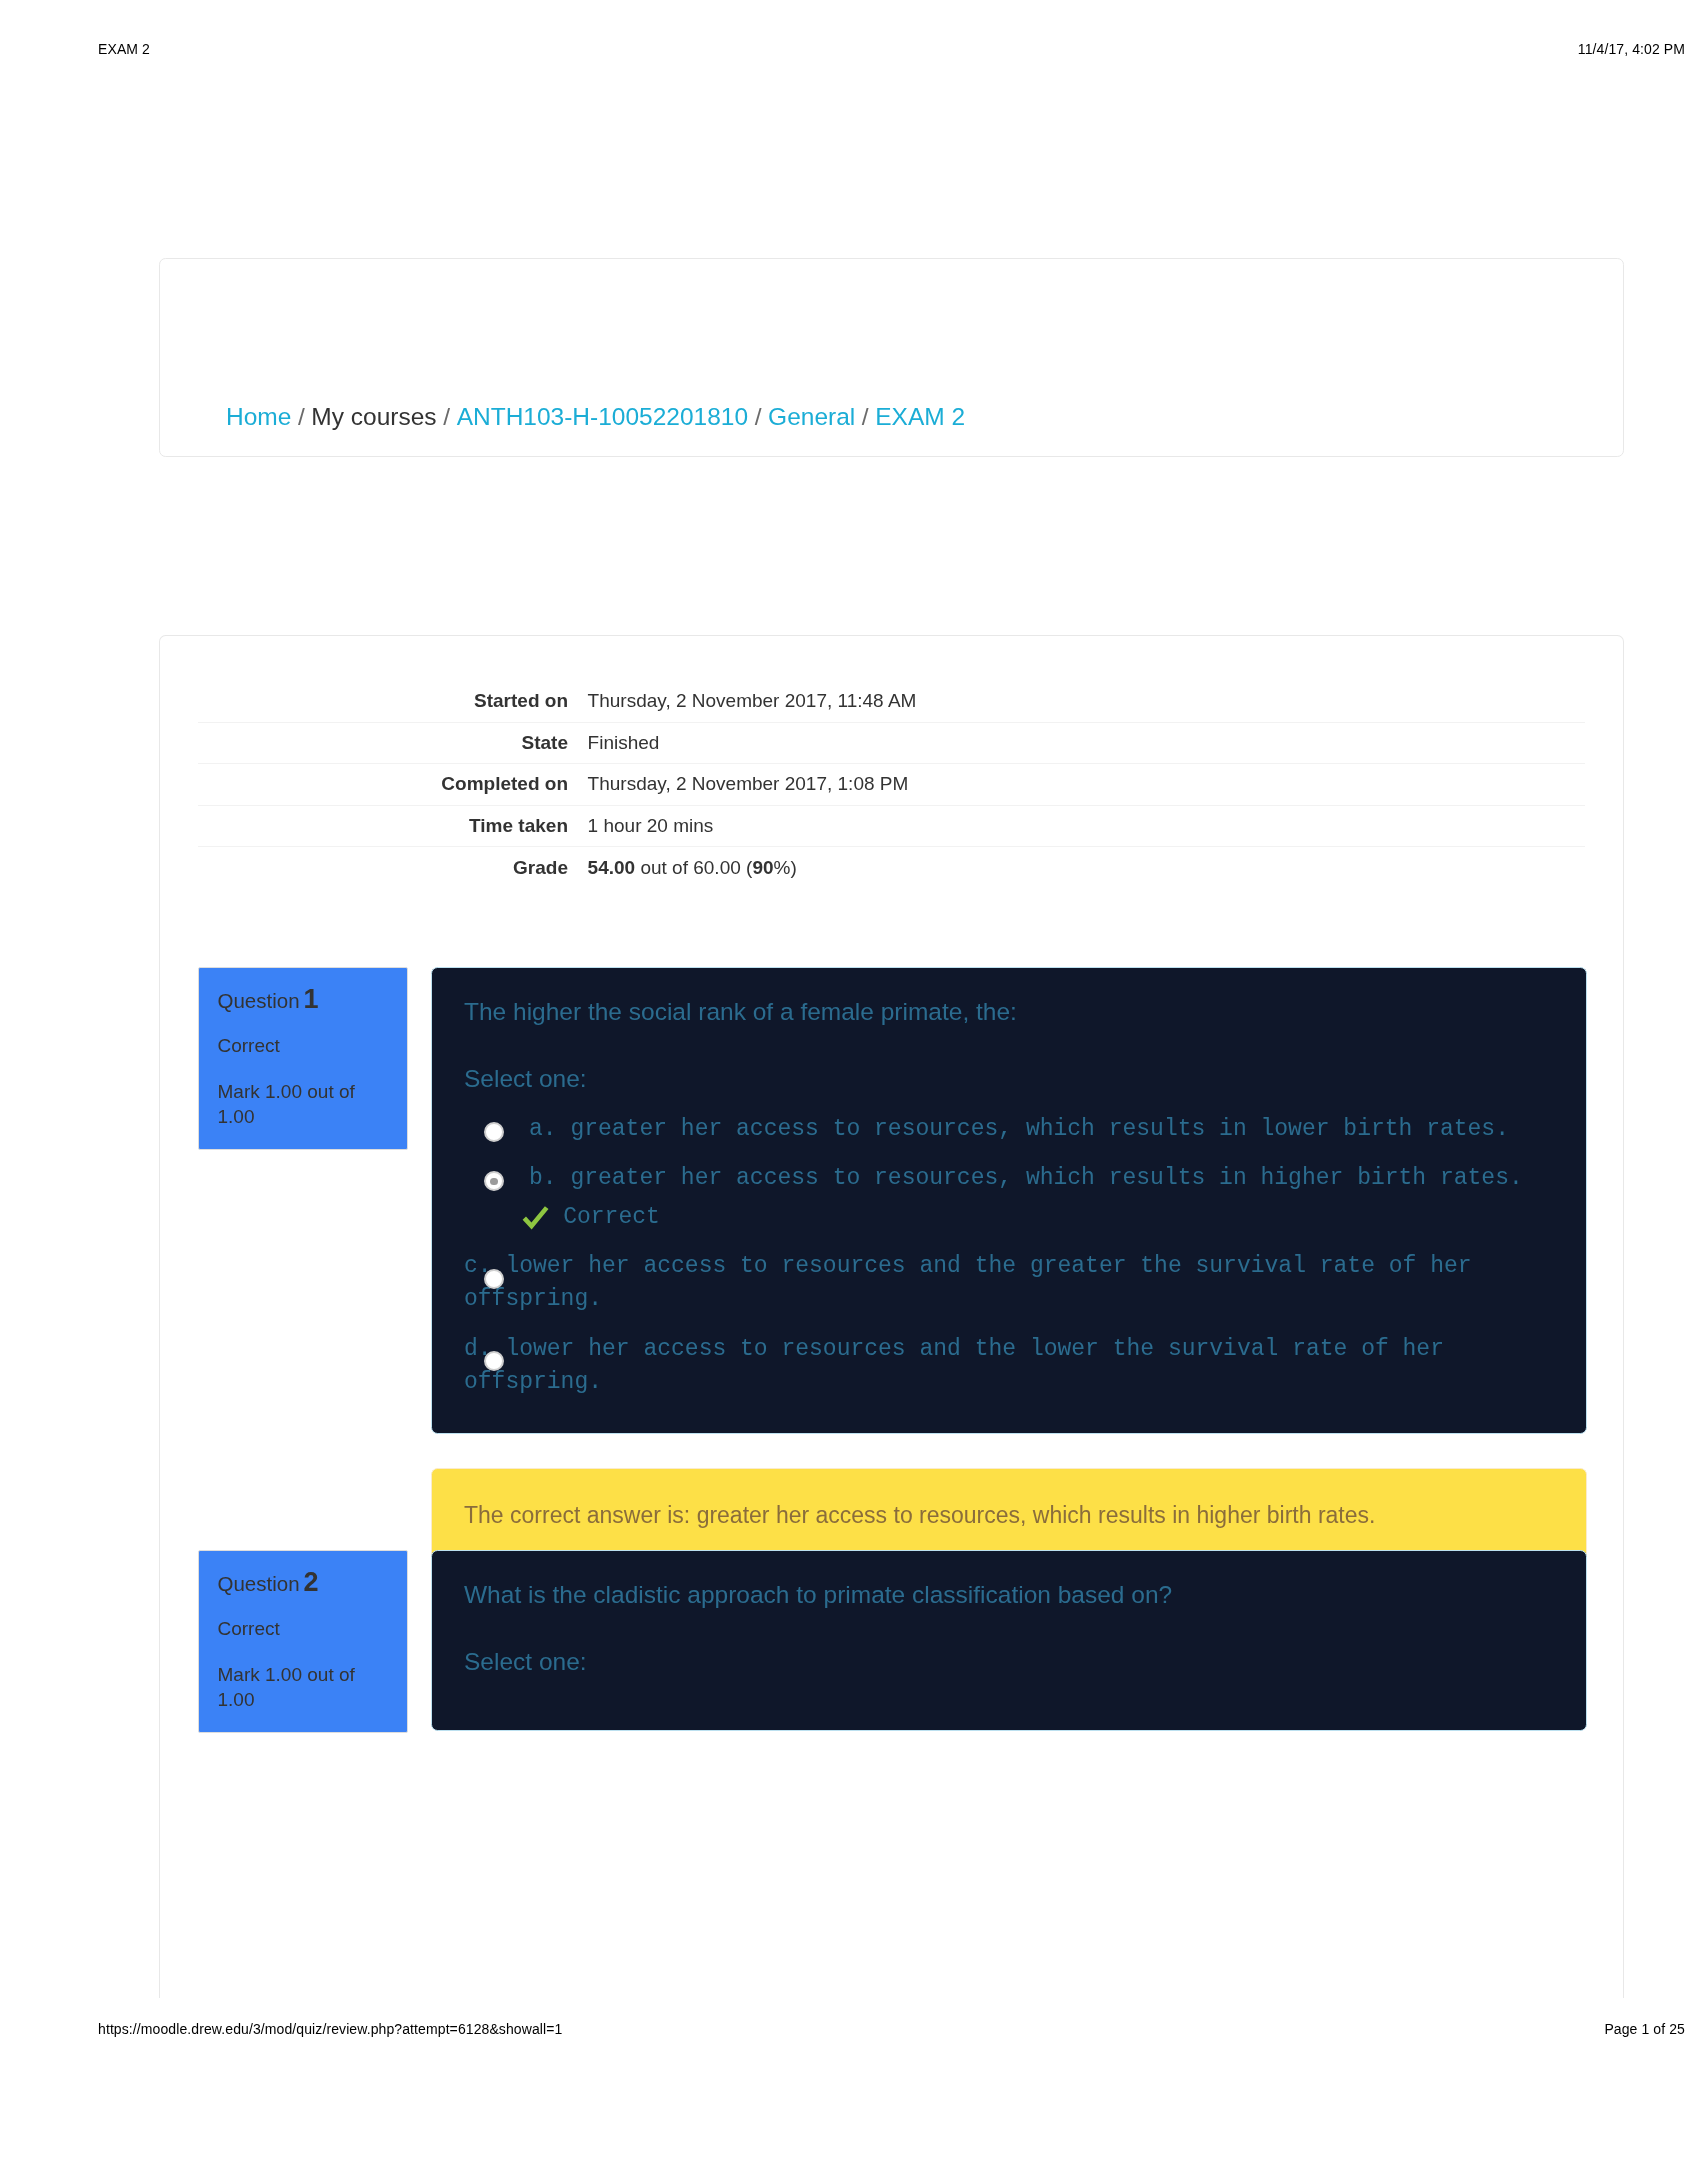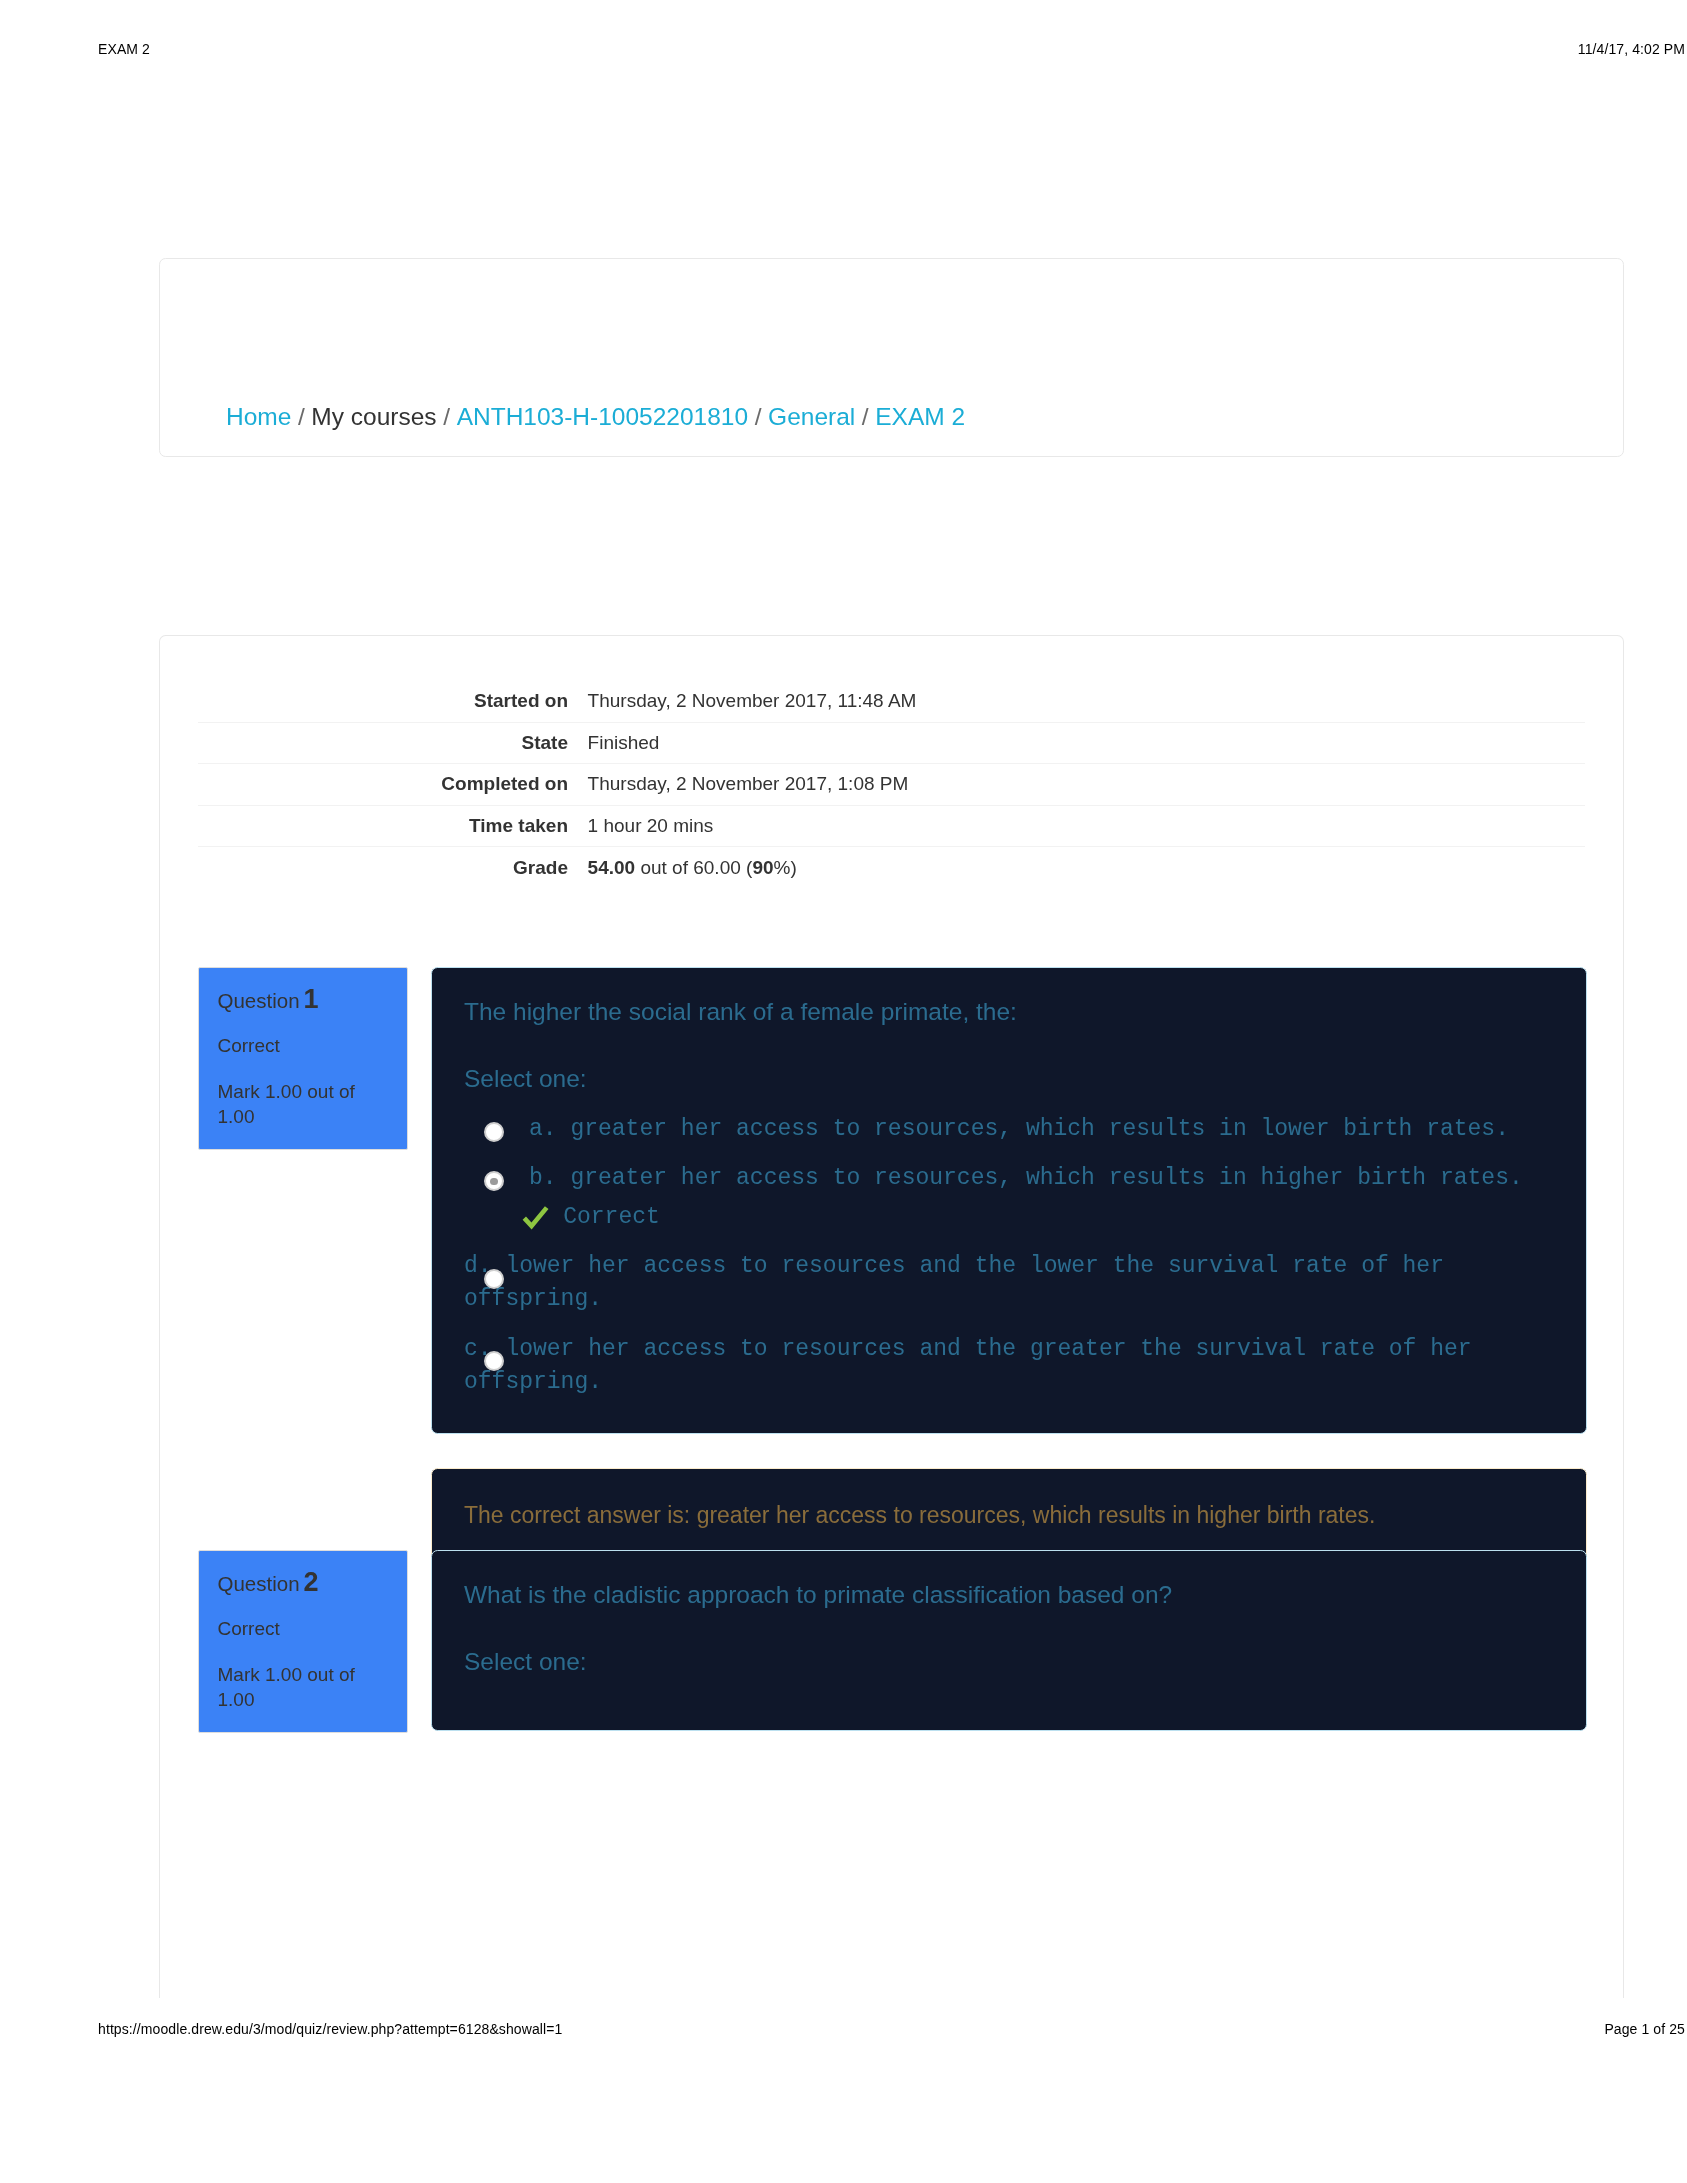--- a/index.html
+++ b/index.html
@@ -254,21 +254,21 @@
     text-indent: 65px;
   }
 
   
   .feedback-box {
     margin-top: 34px;
     border: 1.3px solid #faebcc;
     border-radius: 6.6px;
     box-sizing: border-box;
     padding: 29px 32px 32px 32px;
-    background: #0f172a;
+    background: #fde047;
   }
   .feedback-text {
     font-size: 23px;
     color: #8a6d3b;
     line-height: 1.5;
     margin: 0;
     max-width: 992px;
   }
 
   
@@ -357,28 +357,28 @@
                     </svg>
                   </span>
                   <span class="feedback-label">Correct</span>
                 </span>
               </span>
             </div>
 
             <div class="answer wrapped">
               <span class="radio"></span>
               <span class="answer-body">
-                <span class="atext">d. lower her access to resources and the lower the survival rate of her offspring.</span>
+                <span class="atext">c. lower her access to resources and the greater the survival rate of her offspring.</span>
               </span>
             </div>
 
             <div class="answer wrapped">
               <span class="radio"></span>
               <span class="answer-body">
-                <span class="atext">c. lower her access to resources and the greater the survival rate of her offspring.</span>
+                <span class="atext">d. lower her access to resources and the lower the survival rate of her offspring.</span>
               </span>
             </div>
 
           </div>
         </div>
 
         <div class="feedback-box">
           <p class="feedback-text">The correct answer is: greater her access to resources, which results in higher birth rates.</p>
         </div>
       </div>

